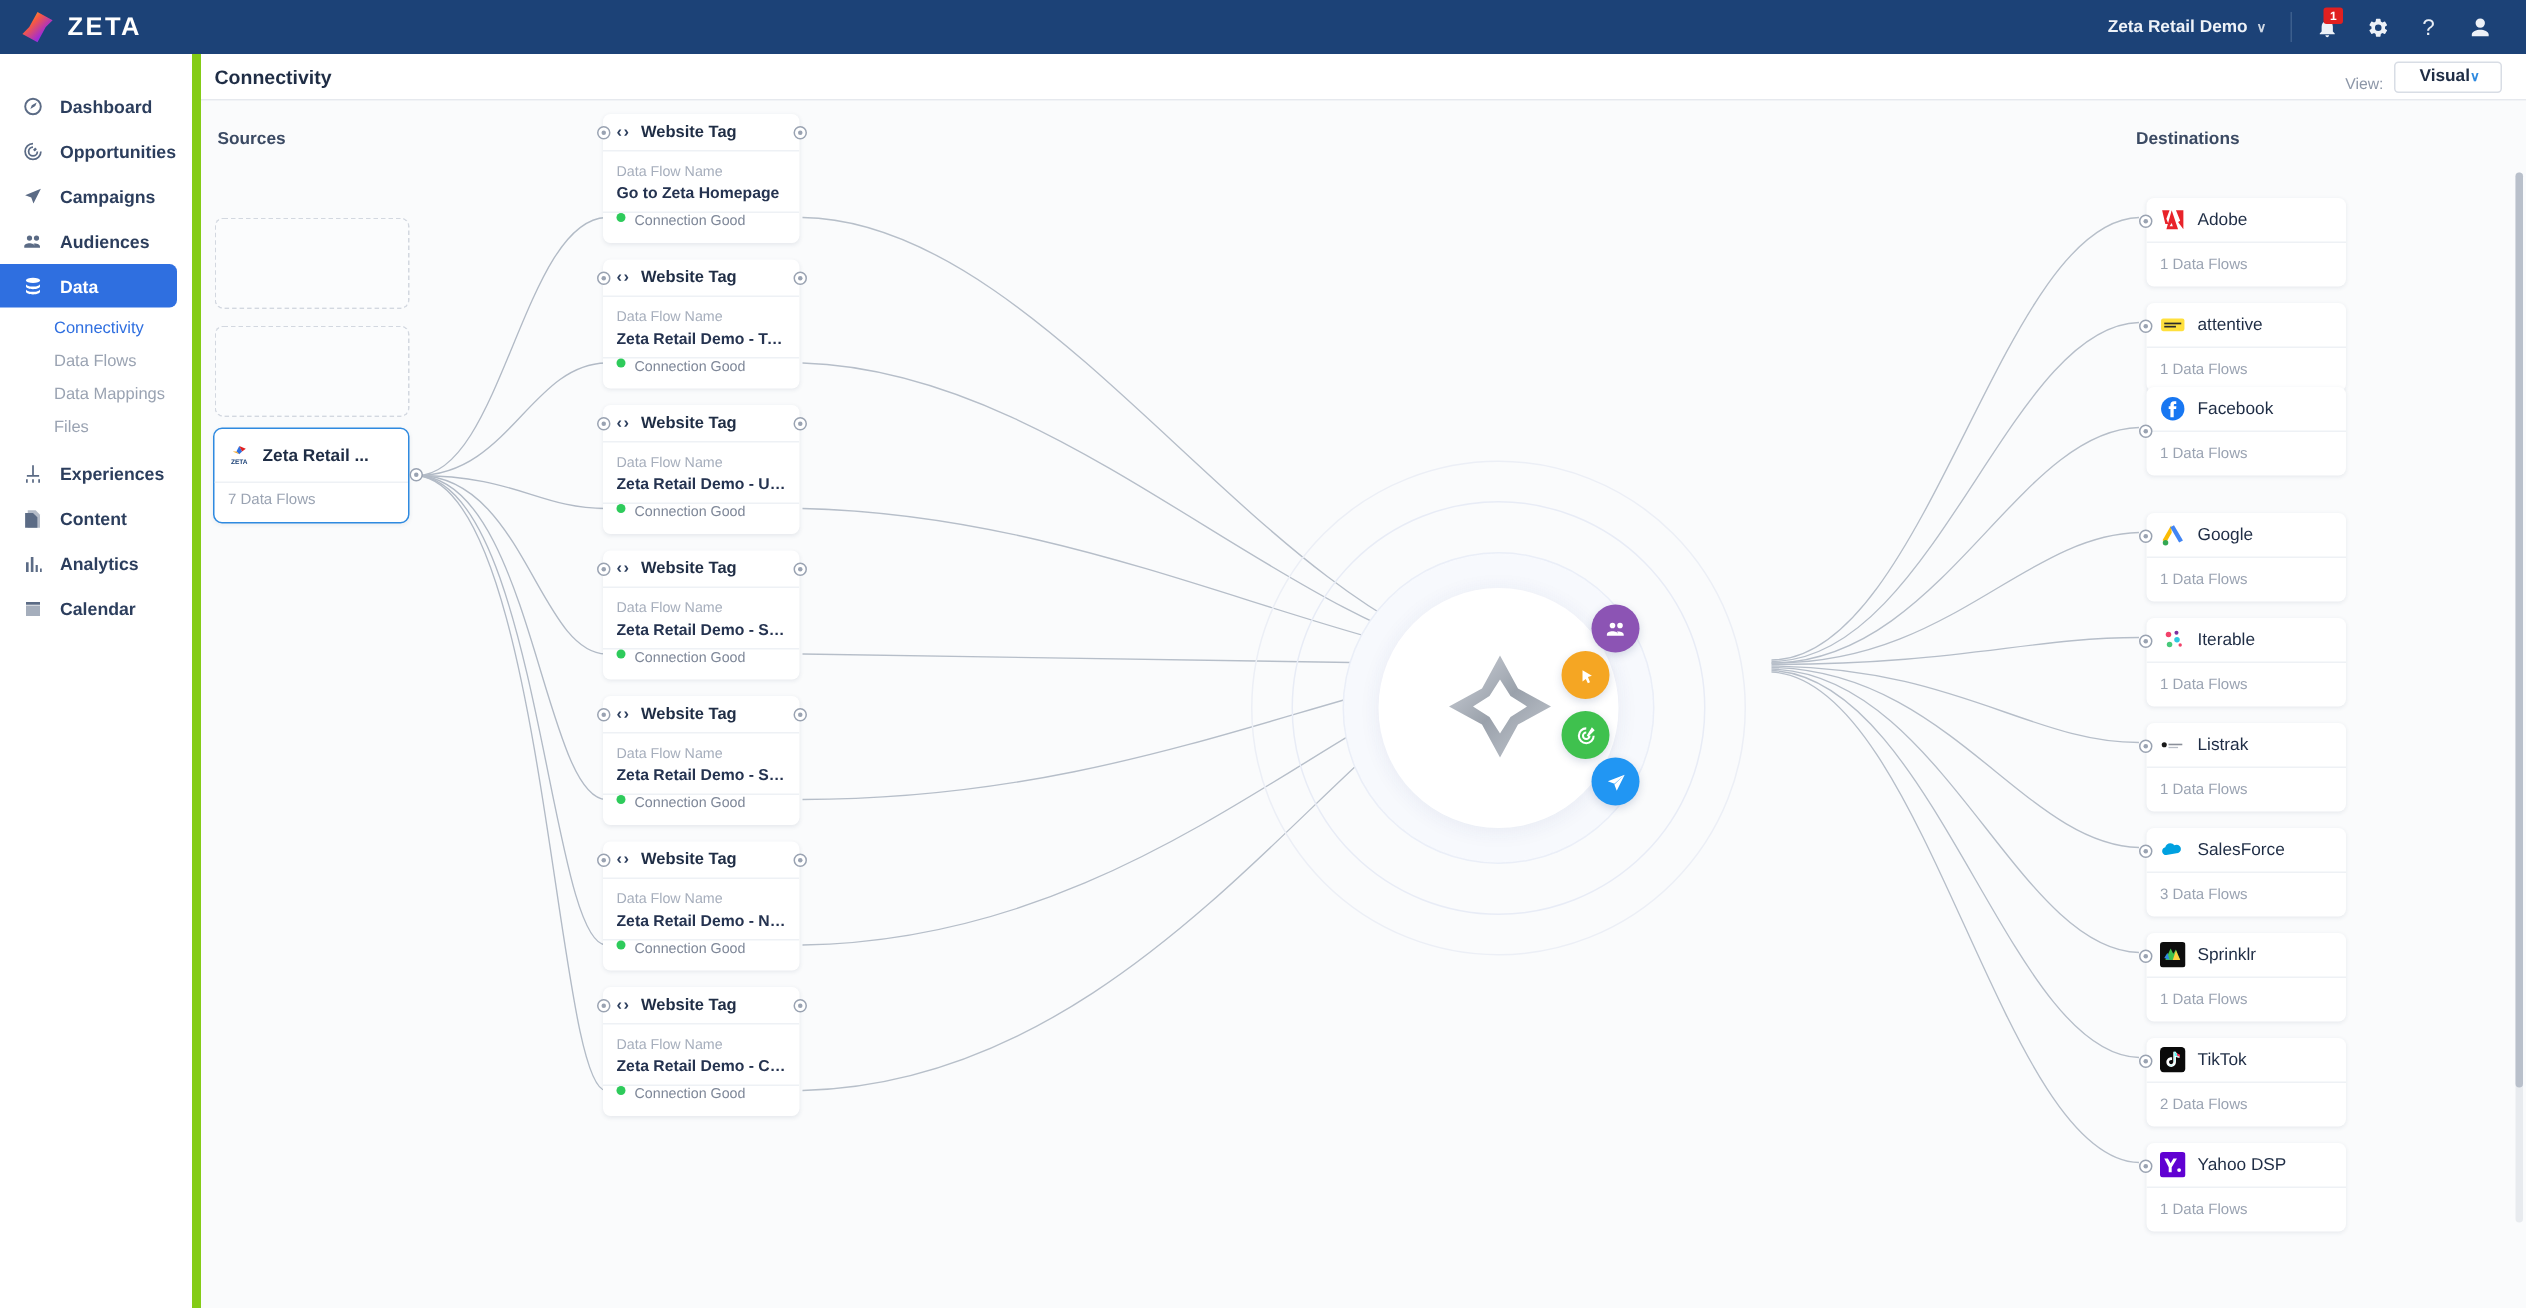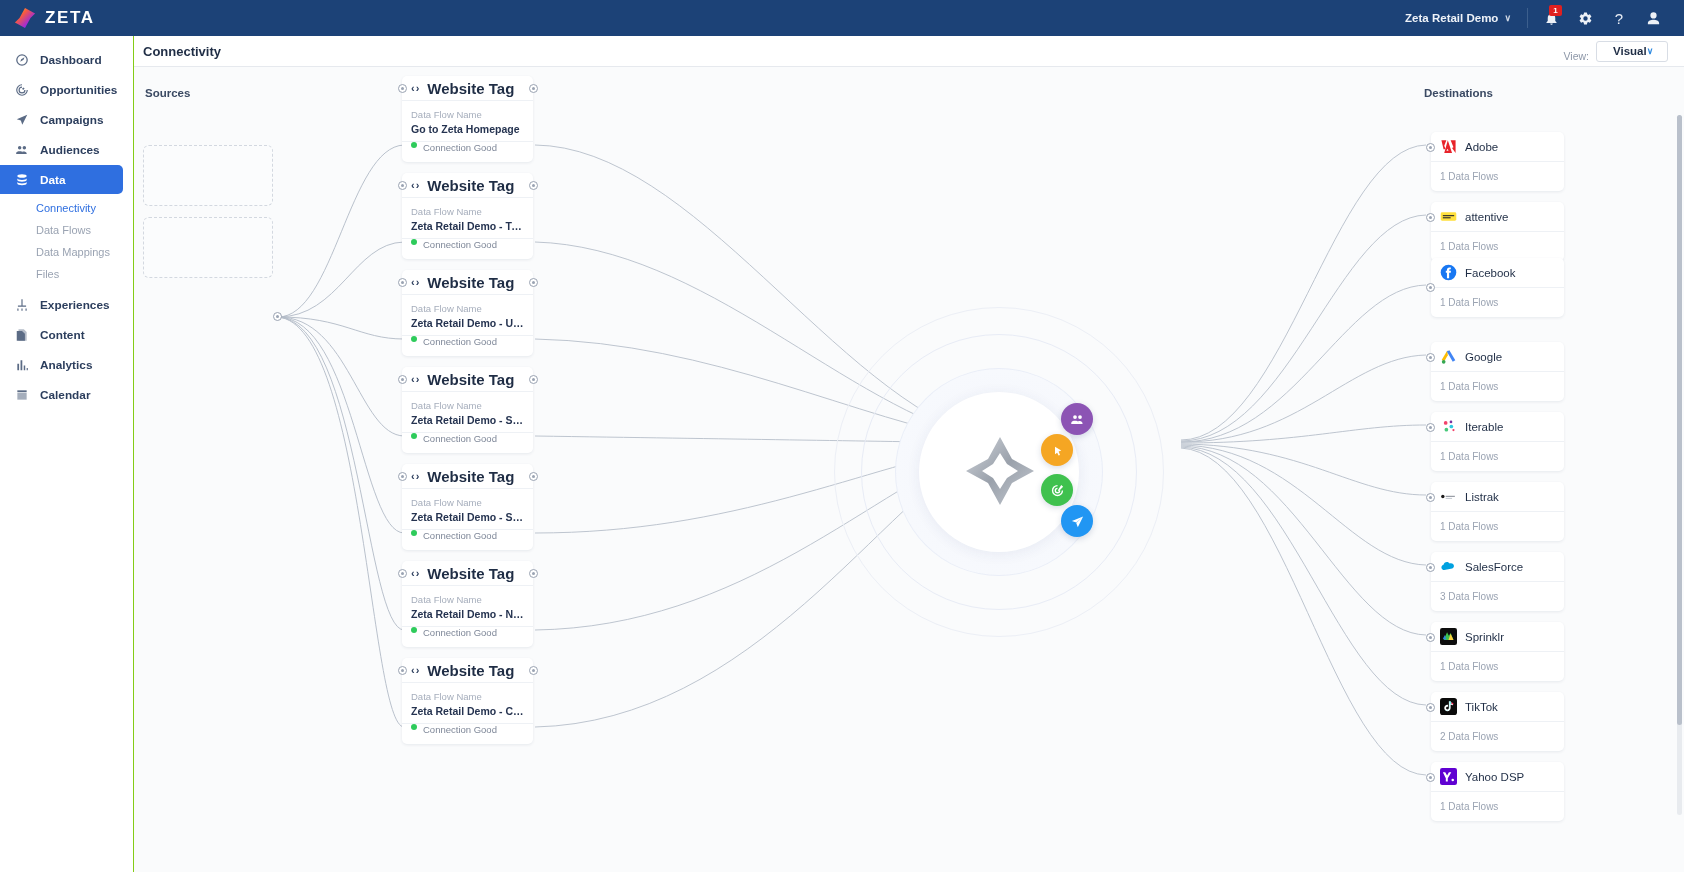--- a/index.html
+++ b/index.html
@@ -40,21 +40,21 @@
     position: absolute; top: 5px; right: 6px; min-width: 13px; height: 11px;
     background: #e02020; color: #fff; font-size: 8px; font-weight: 700;
     border-radius: 2px; display: flex; align-items: center; justify-content: center;
     padding: 0 2px; line-height: 1;
   }
   .qmark { font-size: 15px; font-weight: 400; color: #e9eef6; }
 
   
   .sidebar {
     position: absolute; left: 0; top: 36px; width: 134px; height: 836px;
-    background: #fff; border-right: 1px solid #84cc16; padding-top: 8px;
+    background: #fff; border-right: 6px solid #84cc16; padding-top: 19px;
   }
   .nav-item {
     display: flex; align-items: center; gap: 11px; height: 29px;
     padding-left: 14px; margin: 1px 10px 1px 0; border-radius: 0 5px 5px 0;
     color: #2c3e5d; font-size: 11.8px; font-weight: 600; cursor: pointer;
   }
   .nav-item .ic { width: 15px; display: flex; align-items: center; justify-content: center; }
   .nav-item .ic svg { width: 14px; height: 14px; fill: #5b6b85; }
   .nav-item.active { background: #2f6fe0; color: #fff; }
   .nav-item.active .ic svg { fill: #fff; }
@@ -120,21 +120,21 @@
   .flow-card {
     position: absolute; left: 268px; width: 131px;
     background: #fff; border-radius: 5px;
     box-shadow: 0 1px 3px rgba(30,50,90,.09); overflow: hidden;
   }
   .flow-head {
     height: 25px; display: flex; align-items: center; gap: 7px; padding: 0 9px;
     border-bottom: 1px solid #eef1f5;
   }
   .code-icon { color: #2c3e5d; font-size: 11px; font-weight: 700; letter-spacing: 1px; }
-  .flow-type { font-size: 15px; font-weight: 700; color: #1f2d45; }
+  .flow-type { font-size: 11px; font-weight: 700; color: #1f2d45; }
   .flow-body { padding: 8px 9px 6px 9px; }
   .flow-lbl { font-size: 9.5px; color: #a6aebc; margin-bottom: 3px; }
   .flow-val {
     font-size: 10.5px; font-weight: 700; color: #253350;
     white-space: nowrap; overflow: hidden; text-overflow: ellipsis;
   }
   .flow-foot {
     height: 21px; display: flex; align-items: flex-start; gap: 6px; padding: 0 9px;
     border-top: 1px solid #eef1f5;
   }
@@ -403,20 +403,32 @@
           <path d="M1047 378 C 1165 380, 1215 496, 1292 498"></path>
           <path d="M1047 379 C 1160 382, 1210 566, 1292 568"></path>
           <path d="M1047 380 C 1155 384, 1205 636, 1292 638"></path>
           <path d="M1047 381 C 1150 386, 1200 706, 1292 708"></path>
         </g>
       </svg>
 
       <div class="placeholder" id="placeholder-1"></div>
       <div class="placeholder" id="placeholder-2"></div>
 
+      <div class="source-card">
+        <div class="source-head">
+          <svg class="zlogo" viewBox="0 0 24 24">
+            <path d="M12 2 L15 8 L12 11 L9 8 Z" fill="#2f6fe0"></path>
+            <path d="M12 2 L19 5 L15 8 Z" fill="#e02020"></path>
+            <path d="M12 11 L5 8 L9 8 Z" fill="#f5a623"></path>
+            <text x="12" y="21" font-size="7" font-weight="700" fill="#1c4277" text-anchor="middle" font-family="Liberation Sans, sans-serif">ZETA</text>
+          </svg>
+          <span class="source-name">Zeta Retail ...</span>
+        </div>
+        <div class="source-sub">7 Data Flows</div>
+      </div>
       <div class="port" style="left:139px; top:245px;"></div>
 
       <div id="flow-cards">
           <div class="flow-card" style="top: 9px;">
             <div class="flow-head">
               <span class="code-icon">‹›</span>
               <span class="flow-type">Website Tag</span>
             </div>
             <div class="flow-body">
               <div class="flow-lbl">Data Flow Name</div>

